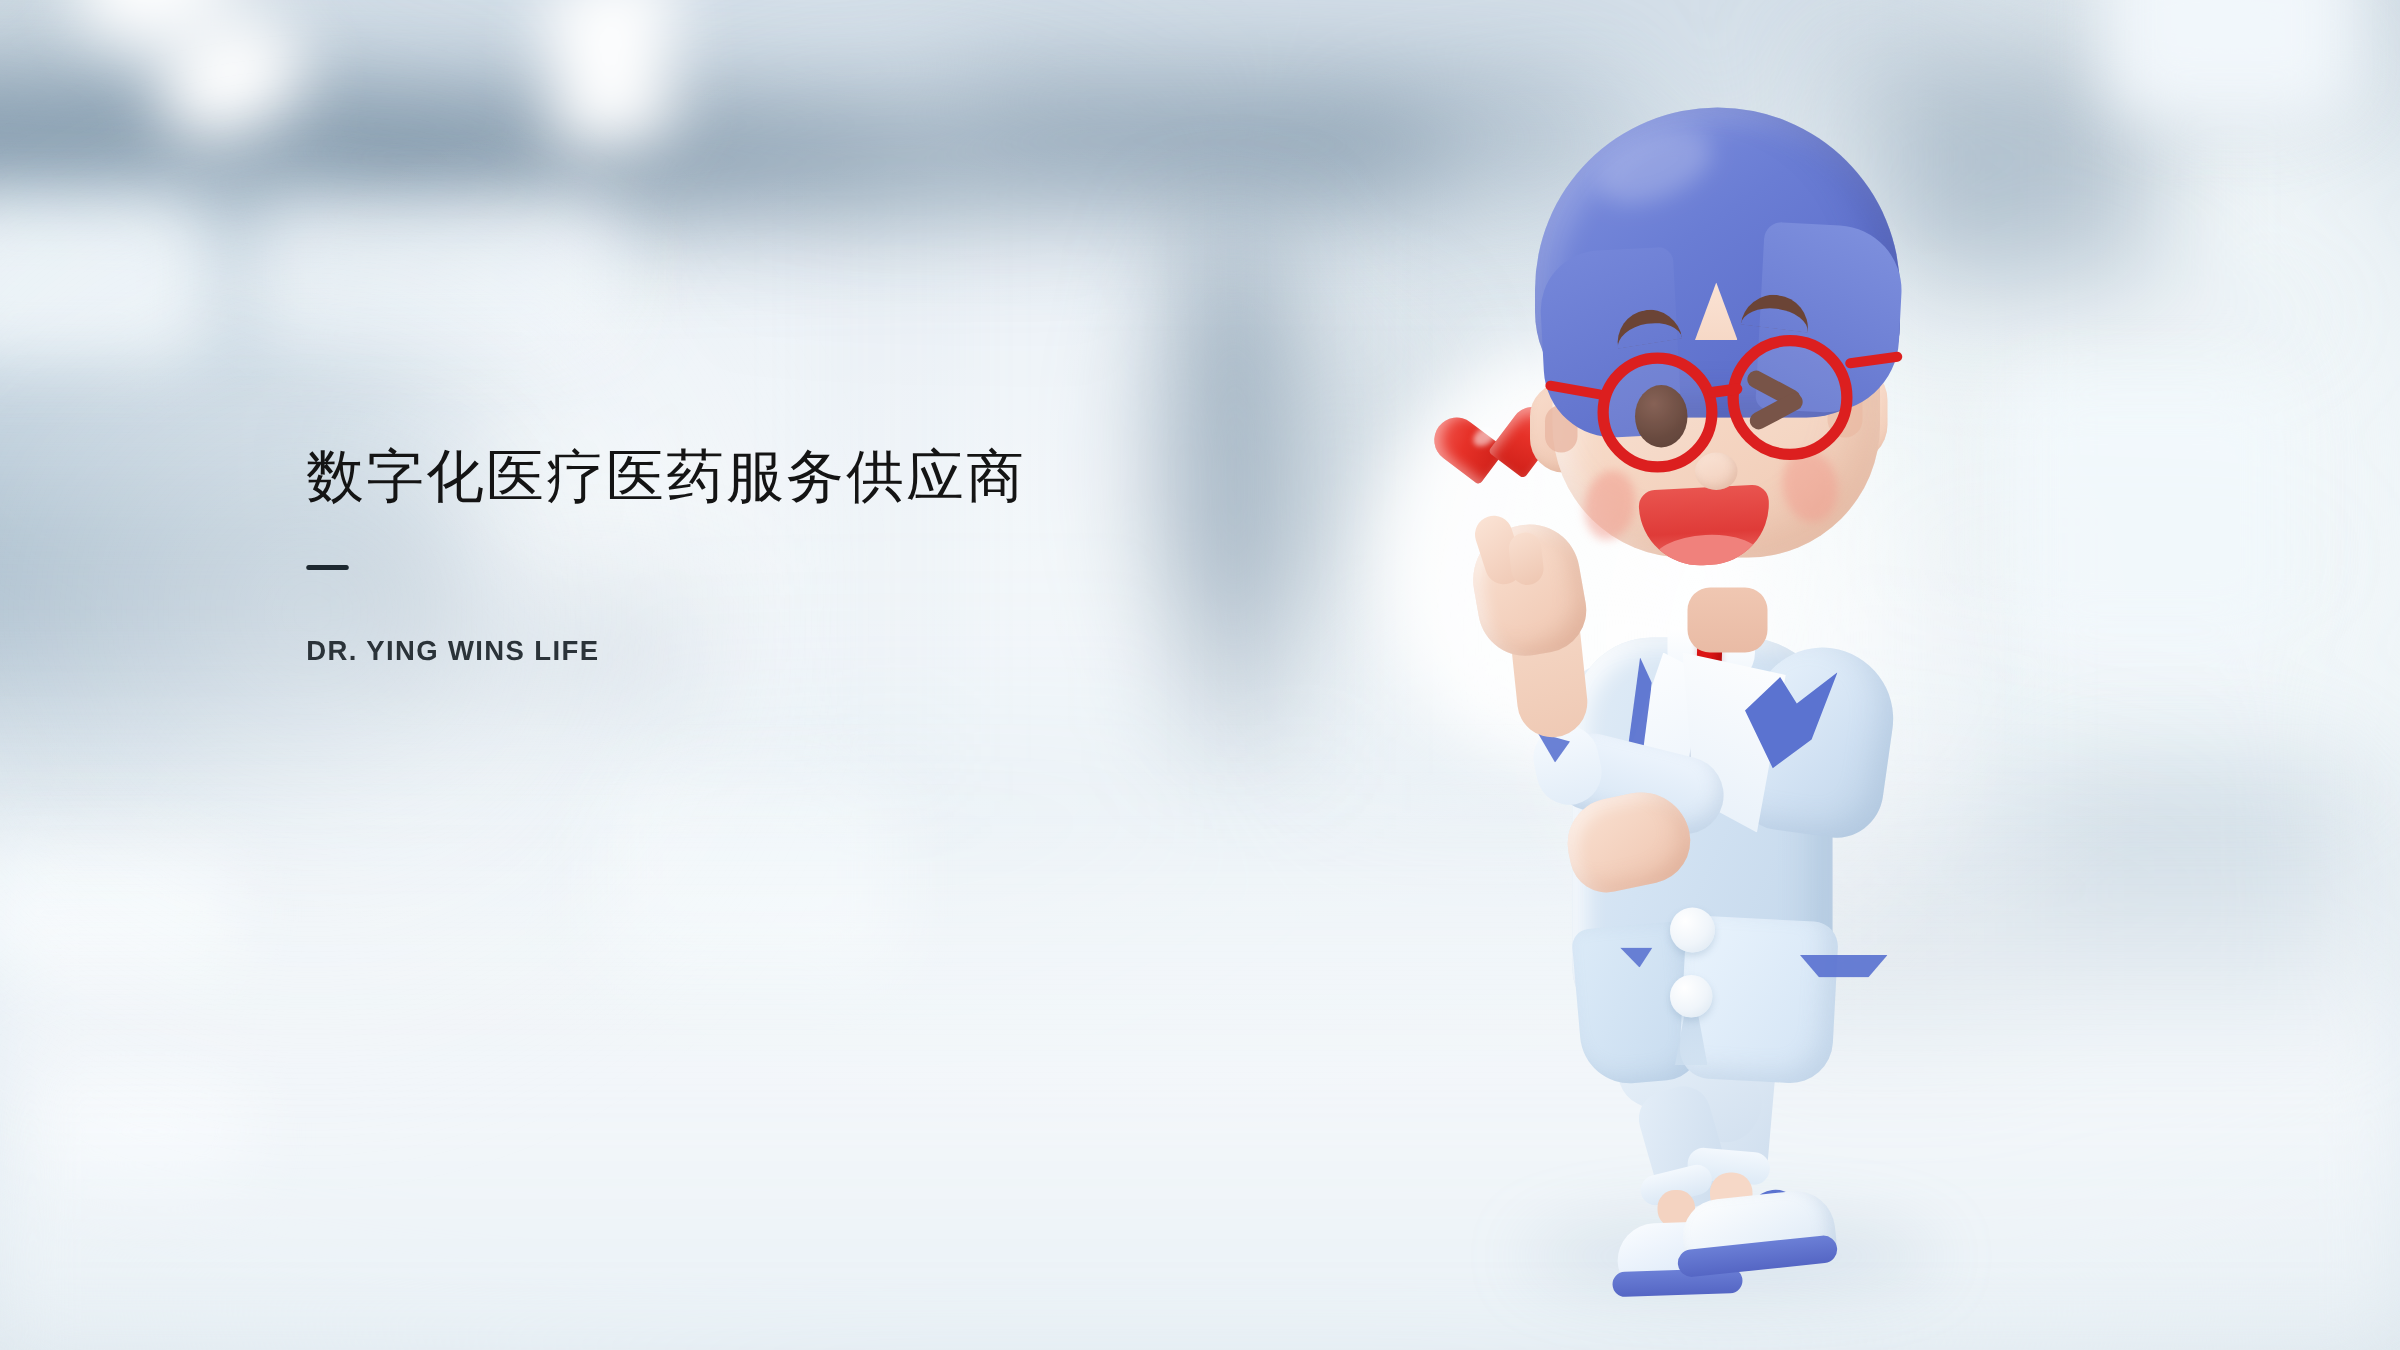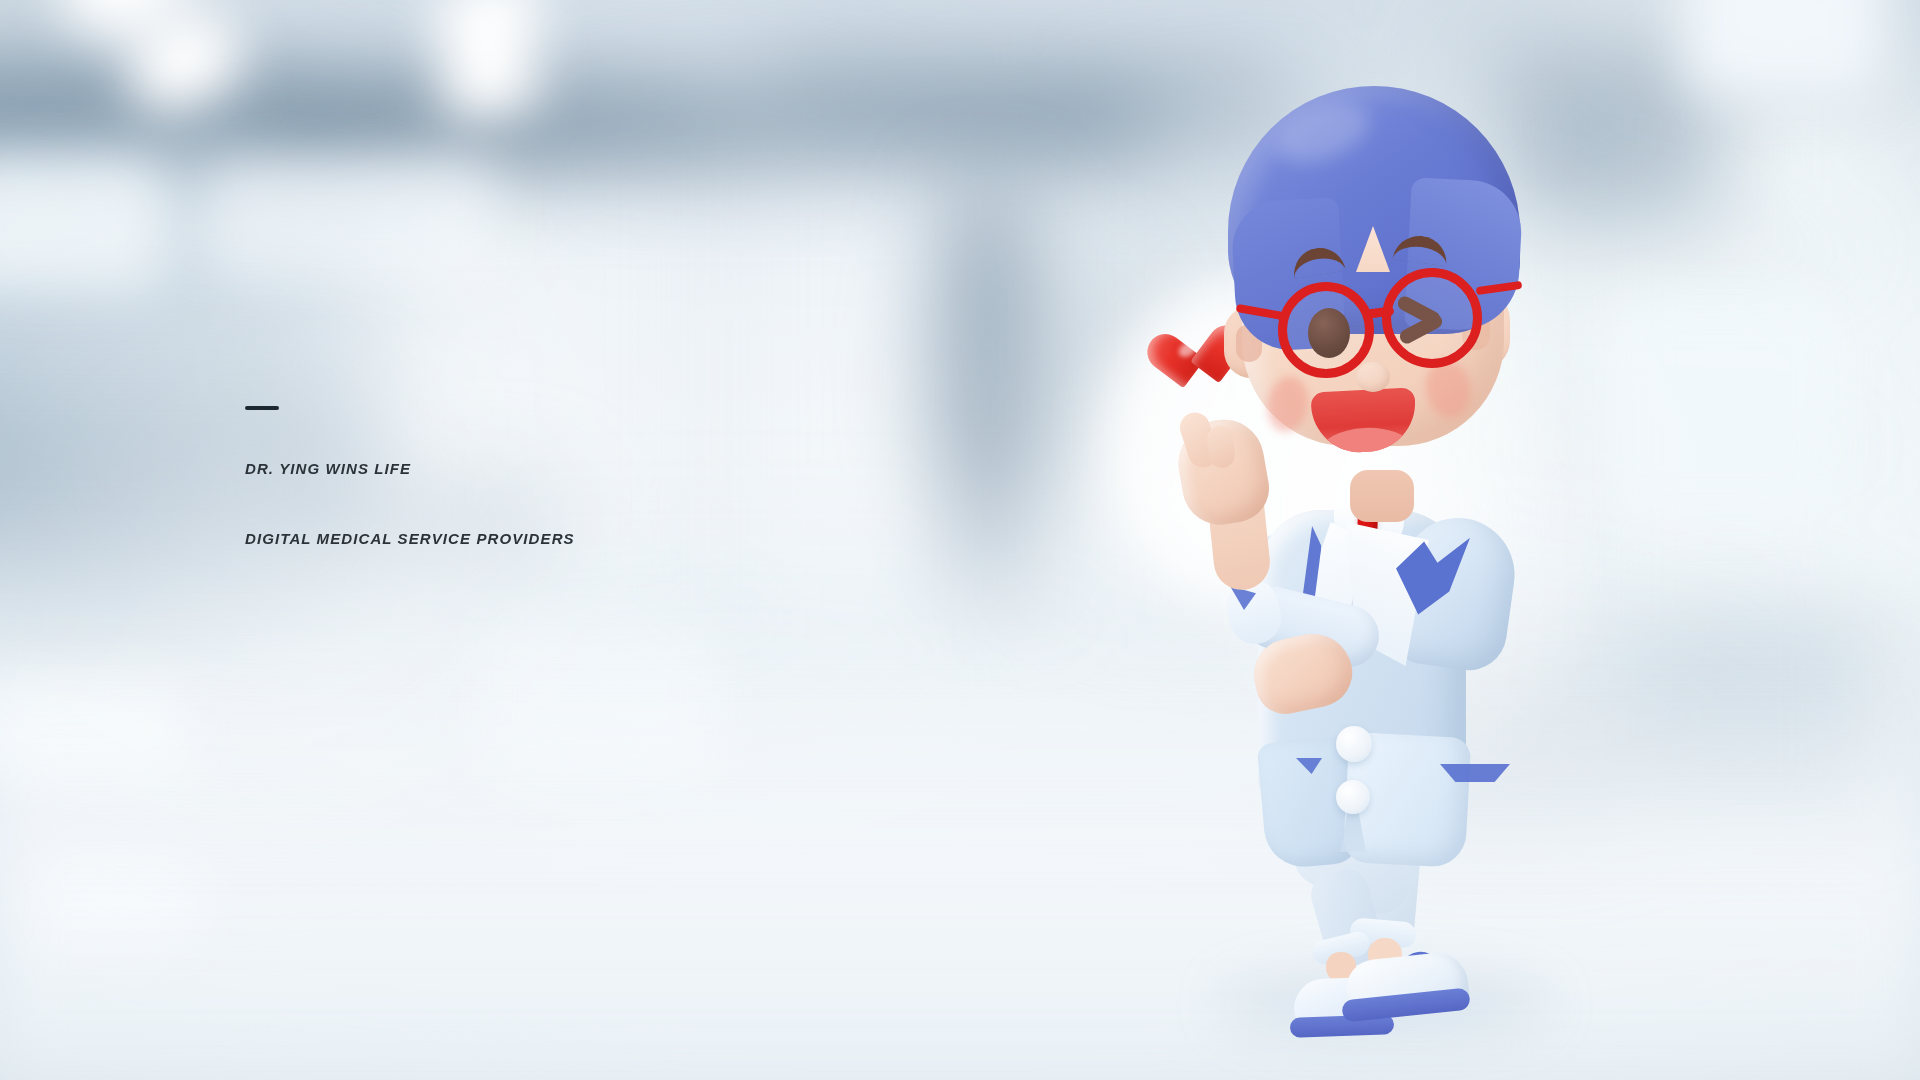--- a/index.html
+++ b/index.html
@@ -57,22 +57,22 @@
     white-space:nowrap;font-weight:400;
   }
   .slogan{
     margin-top:34px;
     font-size:72px;font-weight:700;letter-spacing:10px;line-height:1;
     color:#ef1717;white-space:nowrap;
   }
   .divider{margin-top:48px;width:34px;height:4px;background:#1d2830;border-radius:2px;}
   .sub{margin-top:46px;}
   .subline{
-    font-size:15px;font-style:italic;font-weight:600;letter-spacing:1.1px;
-    color:#2b3339;line-height:1.72;white-space:nowrap;margin-top:44px;
+    font-size:22px;font-weight:600;letter-spacing:1.1px;
+    color:#2b3339;line-height:1.72;white-space:nowrap;
   }
 
   
   .char{position:absolute;left:1150px;top:40px;width:480px;height:1010px;}
   .p{position:absolute;}
 
   
   .charglow{
     position:absolute;left:1090px;top:60px;width:620px;height:900px;
     background:radial-gradient(ellipse 50% 50% at 50% 50%,rgba(255,255,255,.72) 0%,rgba(255,255,255,0) 70%);
@@ -450,24 +450,24 @@
       <div class="lampdim" style="left:560px;top:700px;width:240px;height:160px;opacity:.6;"></div>
       <div class="lamp" style="left:1180px;top:360px;width:300px;height:330px;opacity:.9;border-radius:50%;"></div>
     </div>
 
     <div class="floor"></div>
     <div class="leftglow"></div>
     <div class="vign"></div>
   </div>
 
   <div class="copy">
+    <div class="headline">数字化医疗医药服务供应商</div>
     <div class="divider"></div>
     <div class="sub">
       <div class="subline">DR. YING WINS LIFE</div>
-      <div class="subline">DIGITAL MEDICAL SERVICE PROVIDERS</div>
     </div>
   </div>
 
   <div class="charglow"></div>
   <div class="shadowBlur"></div>
 
   <div class="char">
 
     <div class="p legR"></div>
     <div class="p legL"></div>

